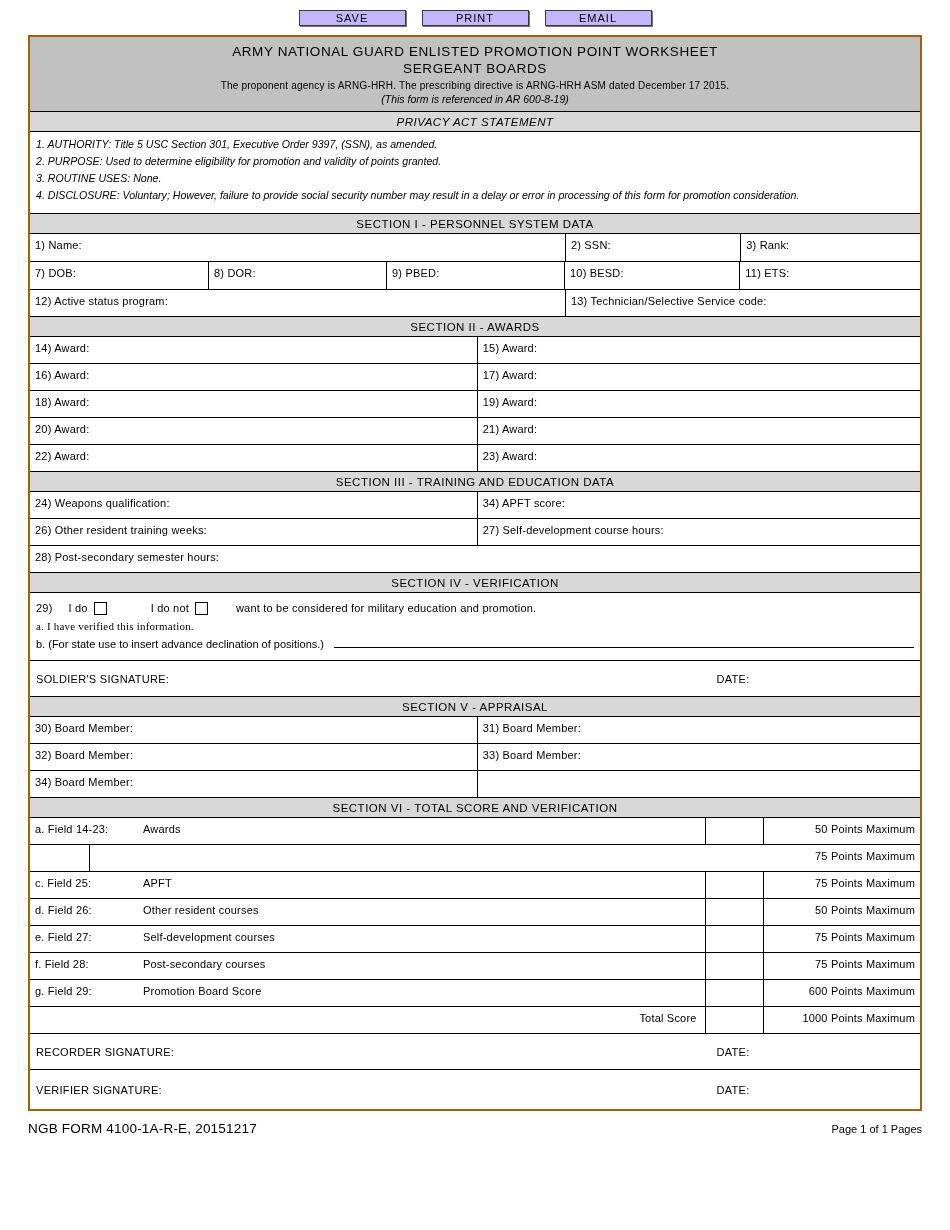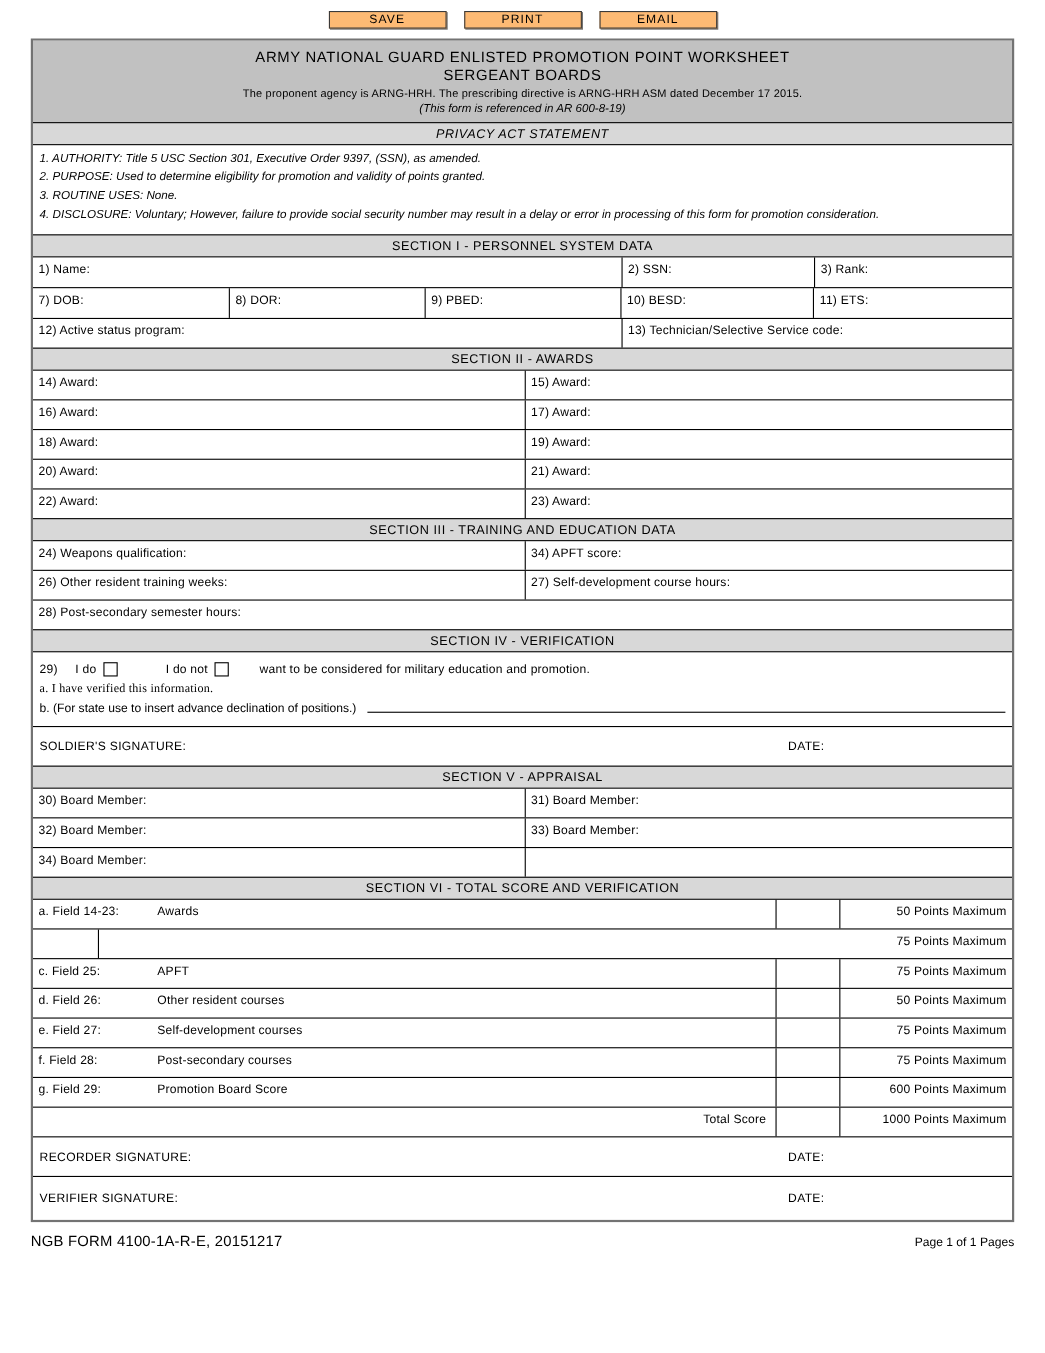--- a/index.html
+++ b/index.html
@@ -10,32 +10,32 @@
     color: #000;
     font-size: 11px;
   }
   
   .toolbar {
     height: 35px;
     display: flex; justify-content: center; align-items: center; gap: 16px;
   }
   .btn {
     width: 107px; height: 16px;
-    background: #fdba74;
+    background: #c4b5fd;
     border: 1px solid #3a3a3a;
     box-shadow: 1px 1px 0 rgba(0,0,0,.55);
     font-family: "Liberation Sans", sans-serif;
     font-size: 11px; letter-spacing: 1px;
     display: flex; align-items: center; justify-content: center;
     cursor: pointer;
   }
   
   .form {
     margin: 0 28px;
-    border: 2px solid #737373;
+    border: 2px solid #a16207;
   }
   .form > * { border-top: 1px solid #000; }
   .form > :first-child { border-top: none; }
 
   .gray-header {
     background: #c1c1c1;
     text-align: center;
     padding: 6px 4px 5px;
   }
   .title-main { font-size: 13.5px; letter-spacing: .6px; line-height: 17px; }

